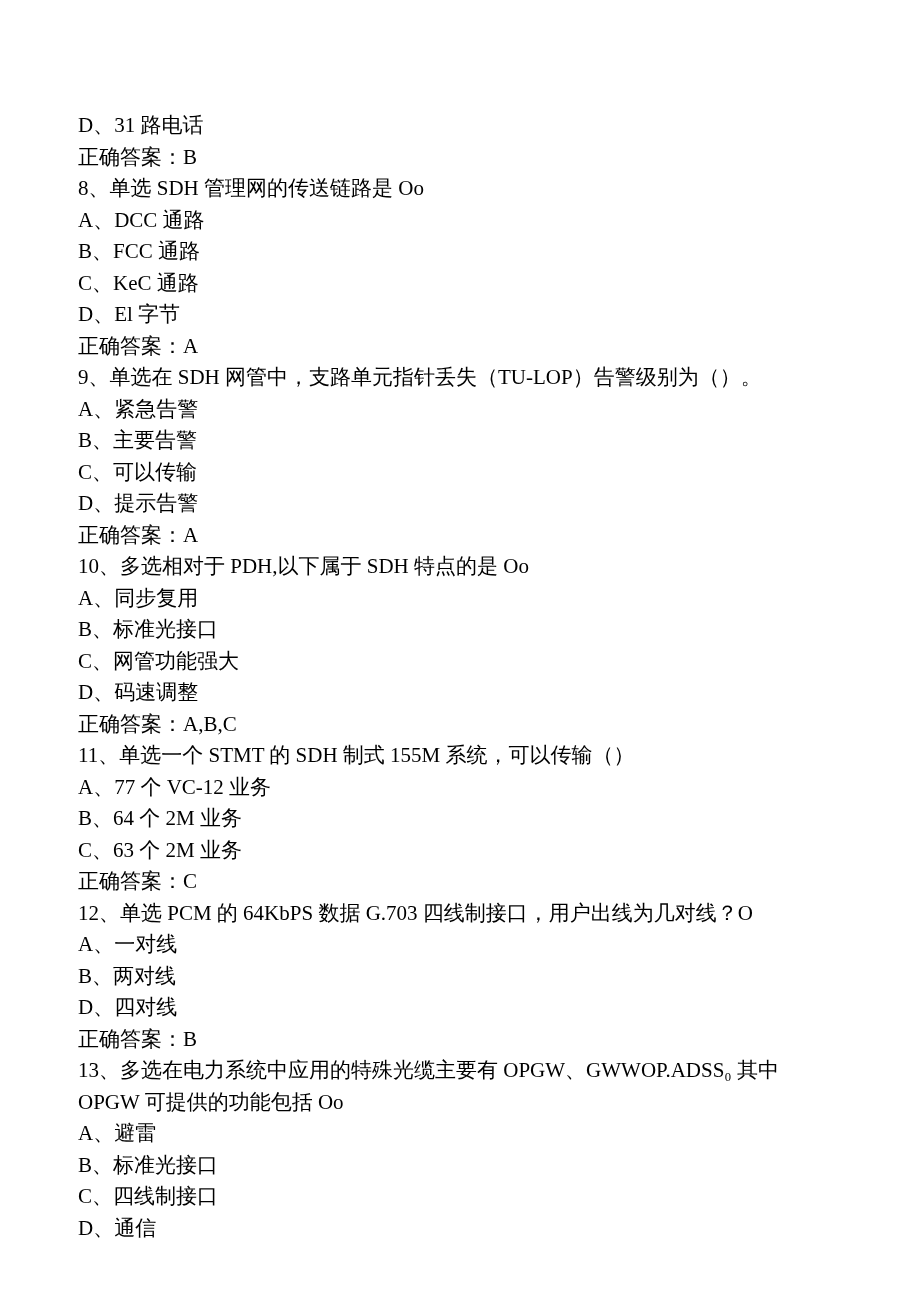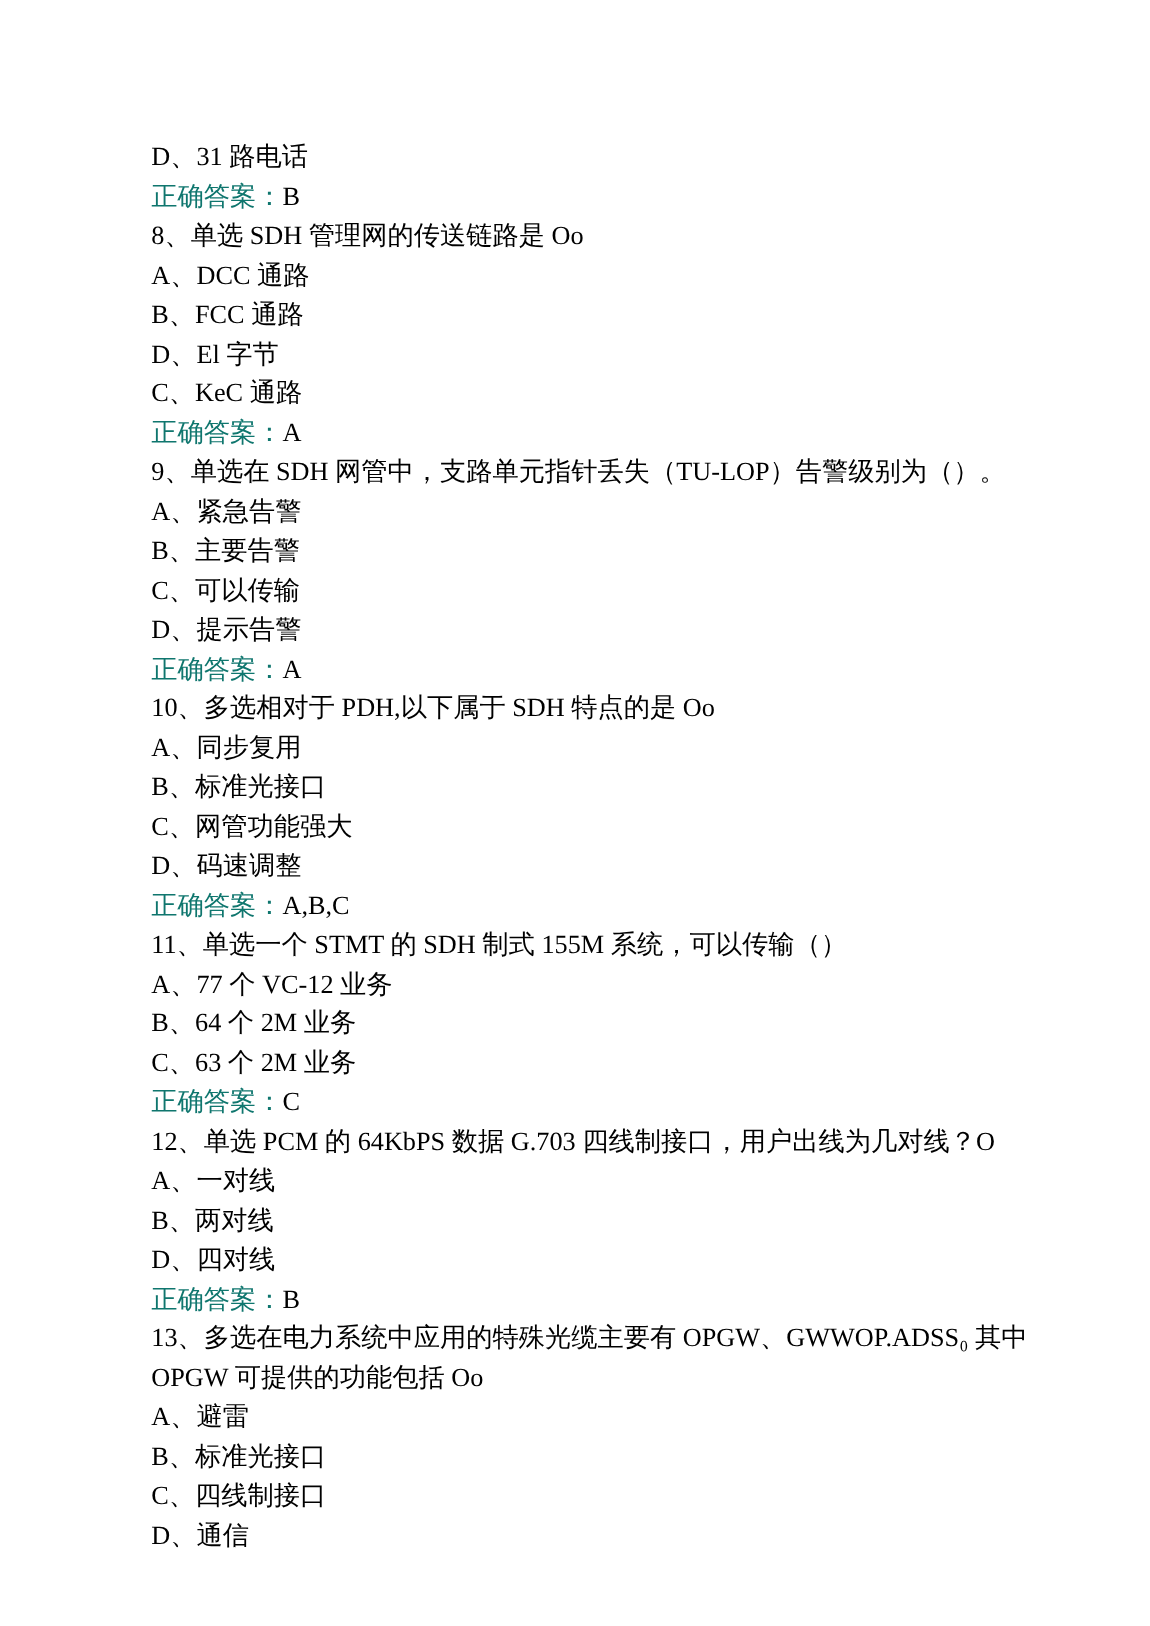--- a/index.html
+++ b/index.html
@@ -10,39 +10,38 @@
   }
   .page {
     padding: 110px 78px 80px 78px;
     font-family: "SimSun", "宋体", serif;
     font-size: 21px;
     line-height: 1.5;
     color: #000000;
   }
   .line {
     white-space: pre-wrap;
-    margin-left: 43px;
   }
   .answer-label {
-    color: #0f766e;
+    color: #000000;
   }
 </style>
 </head>
 <body>
 
 <div class="page">
 
   <div class="line">D、31 路电话</div>
   <div class="line"><span class="answer-label">正确答案：</span><span>B</span></div>
 
   <div class="line">8、单选 SDH 管理网的传送链路是 Oo</div>
   <div class="line">A、DCC 通路</div>
   <div class="line">B、FCC 通路</div>
+  <div class="line">C、KeC 通路</div>
   <div class="line">D、El 字节</div>
-  <div class="line">C、KeC 通路</div>
   <div class="line"><span class="answer-label">正确答案：</span><span>A</span></div>
 
   <div class="line">9、单选在 SDH 网管中，支路单元指针丢失（TU-LOP）告警级别为（）。</div>
   <div class="line">A、紧急告警</div>
   <div class="line">B、主要告警</div>
   <div class="line">C、可以传输</div>
   <div class="line">D、提示告警</div>
   <div class="line"><span class="answer-label">正确答案：</span><span>A</span></div>
 
   <div class="line">10、多选相对于 PDH,以下属于 SDH 特点的是 Oo</div>

